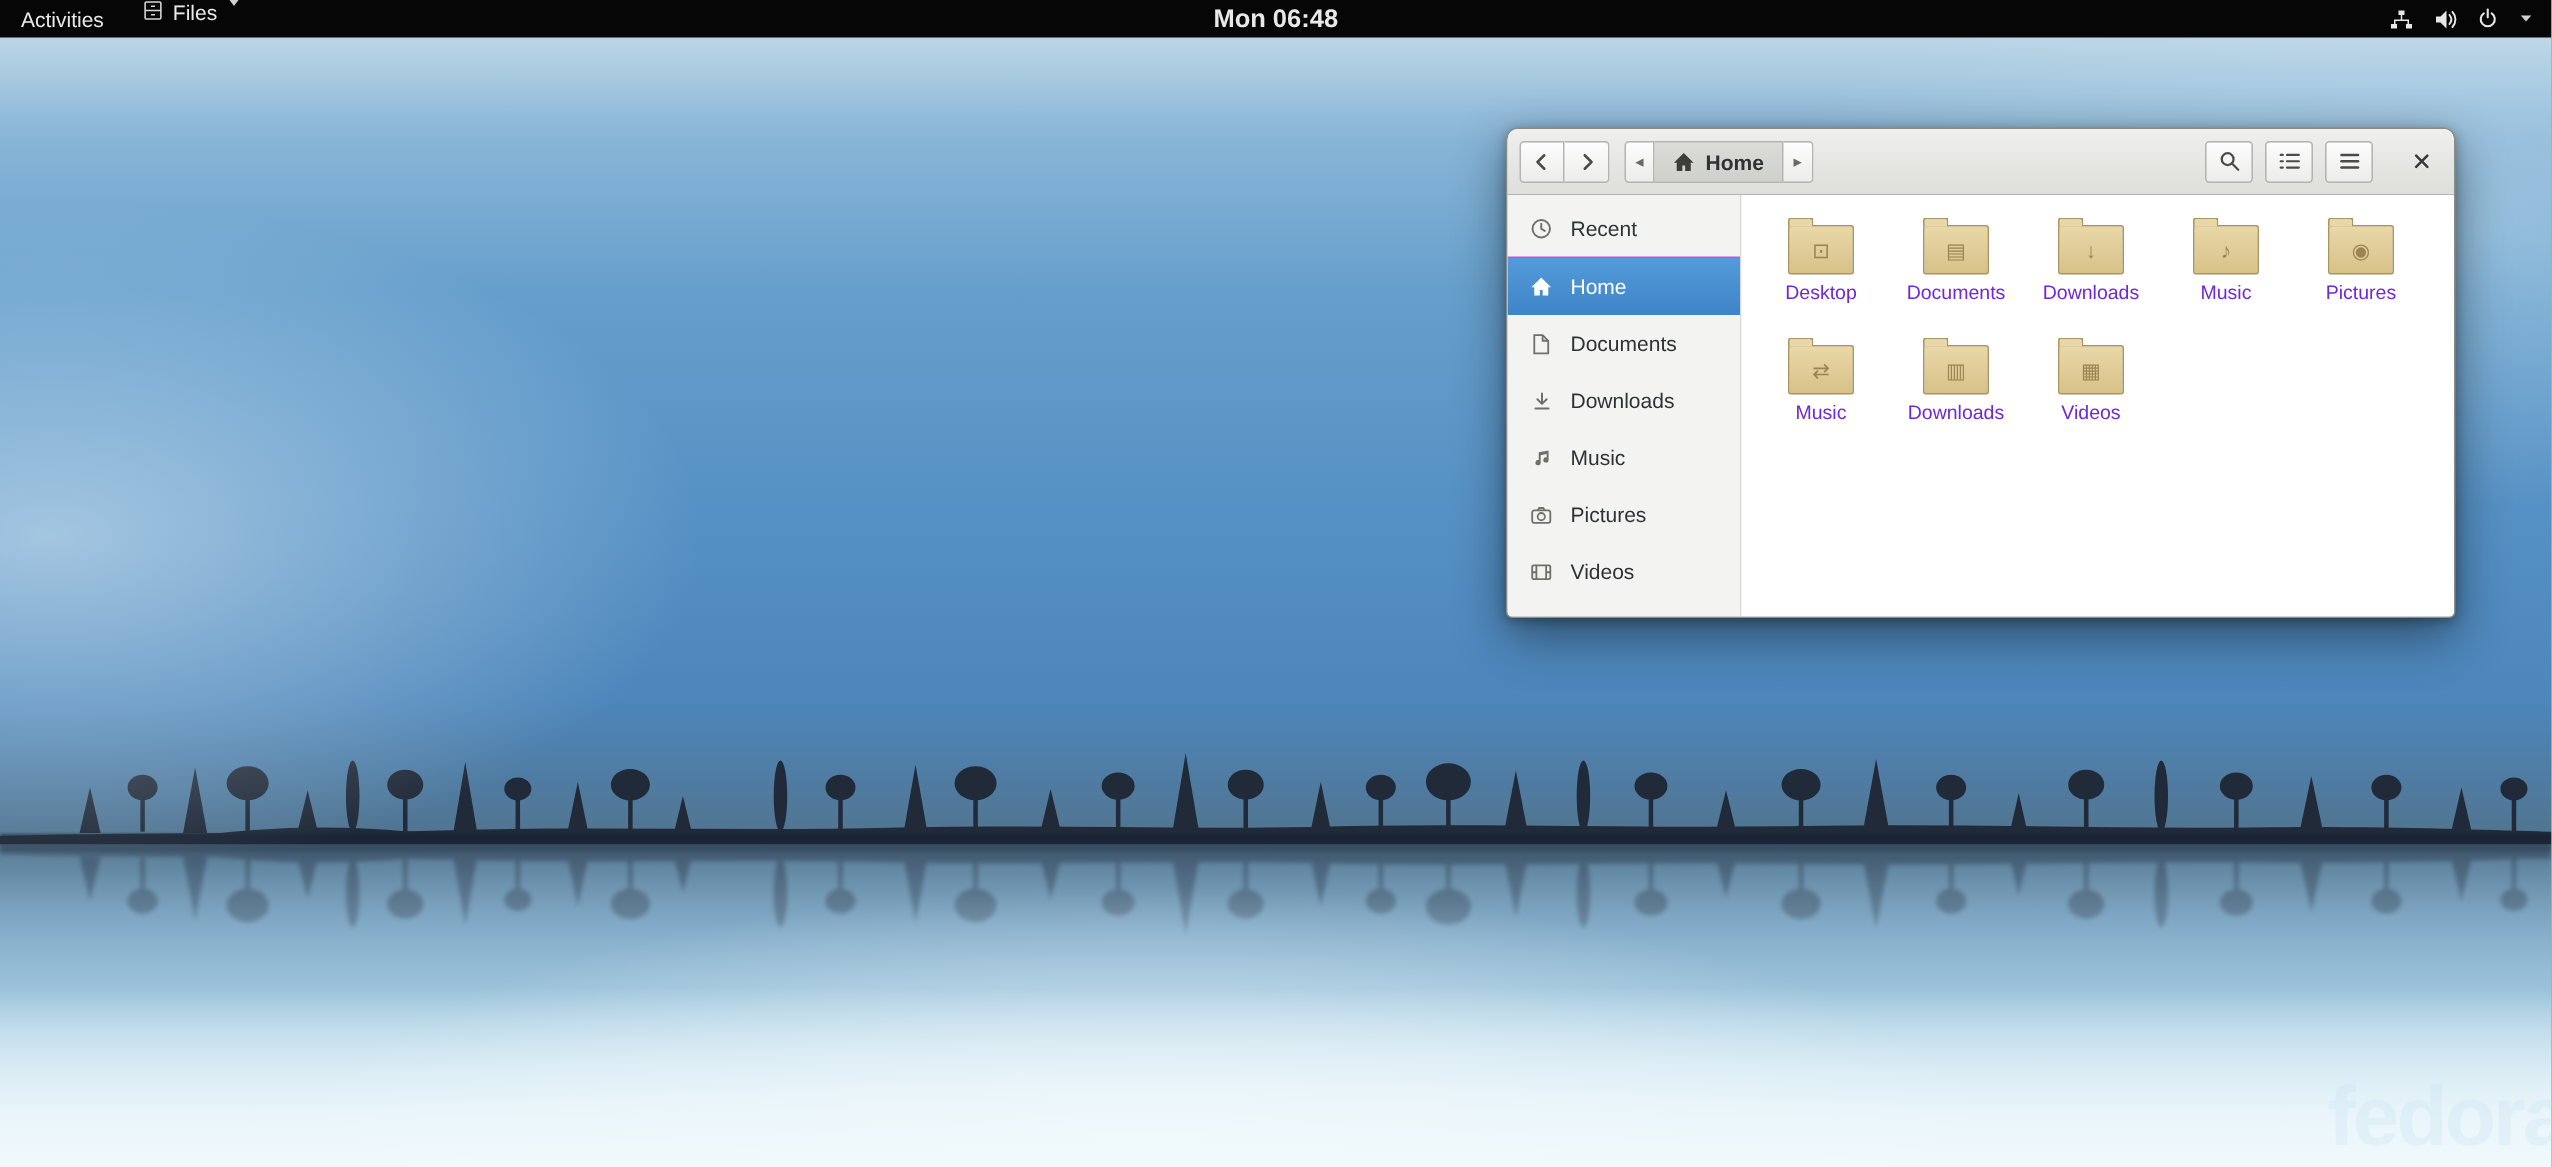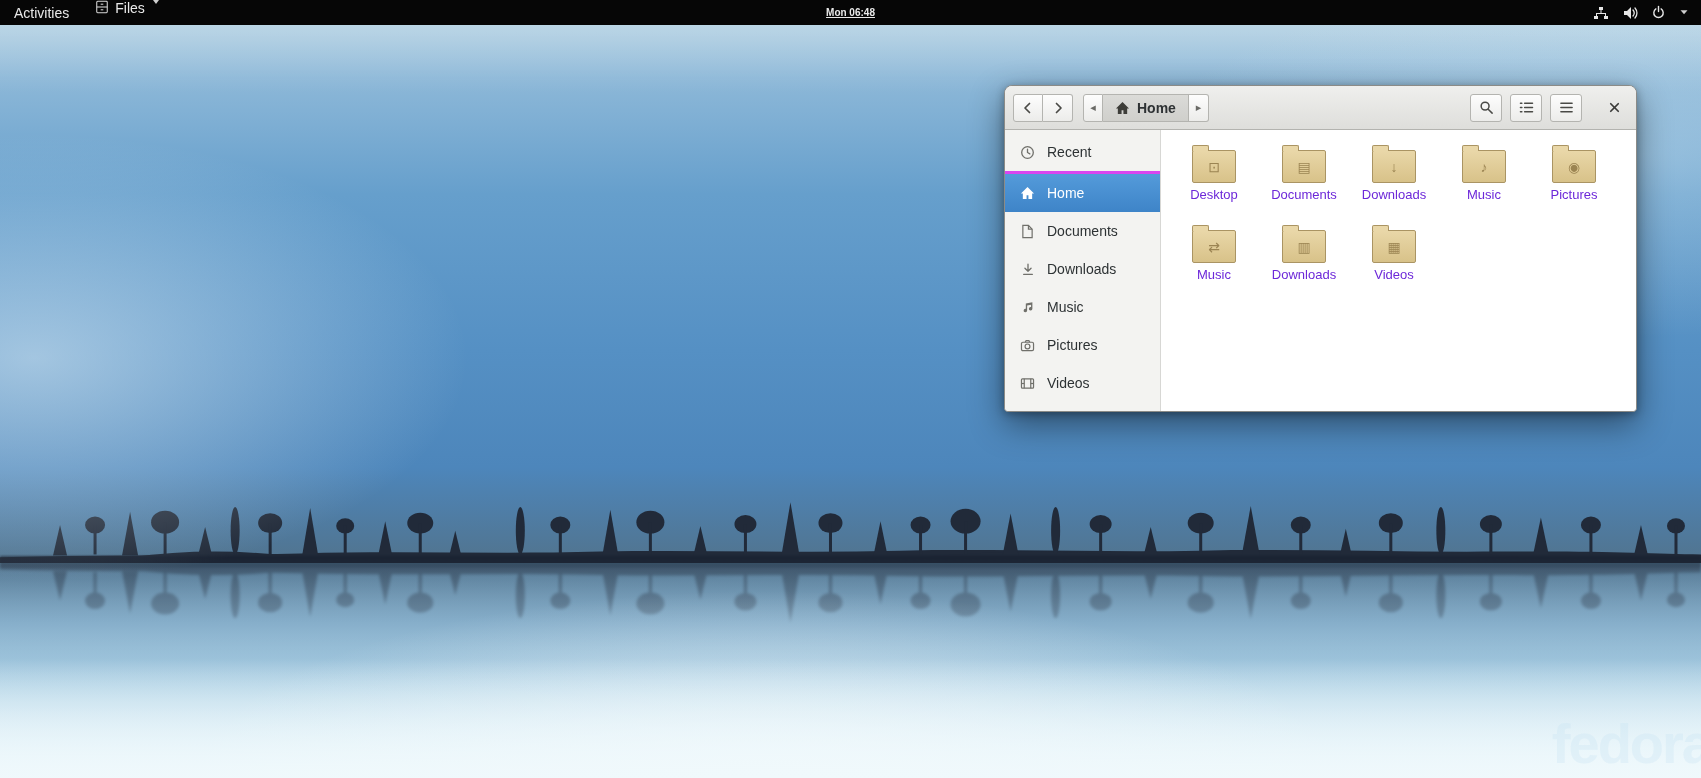--- a/index.html
+++ b/index.html
@@ -30,21 +30,21 @@
   .watermark{position:absolute;right:-10px;bottom:2px;font-size:56px;font-weight:bold;
     letter-spacing:-2px;color:rgba(198,226,242,.32);user-select:none;}
 
   
   .topbar{position:absolute;top:0;left:0;right:0;height:25px;background:#060606;color:#e9e9e9;
     display:flex;align-items:center;z-index:60;font-size:14px;}
   .tb-activities{padding:0 14px;height:100%;display:flex;align-items:center;cursor:pointer;}
   .tb-appmenu{padding:0 12px;height:100%;display:flex;gap:6px;cursor:pointer;}
   .tb-caret{width:0;height:0;border-left:3.5px solid transparent;border-right:3.5px solid transparent;
     border-top:4.5px solid #cfcfcf;margin-left:2px;}
-  .tb-clock{position:absolute;left:50%;transform:translateX(-50%);font-weight:bold;font-size:10px;cursor:pointer;text-decoration:underline;}
+  .tb-clock{position:absolute;left:50%;transform:translateX(-50%);font-weight:bold;font-size:17px;cursor:pointer;}
   .tb-right{margin-left:auto;display:flex;align-items:center;gap:13px;padding-right:12px;height:100%;cursor:pointer;}
 
   
   .window{position:absolute;left:1004px;top:85px;width:631px;height:325px;z-index:40;
     display:flex;flex-direction:column;background:#fff;border:1px solid #8b8b87;
     border-radius:8px 8px 4px 4px;
     box-shadow:0 12px 34px rgba(0,0,0,.45), 0 2px 8px rgba(0,0,0,.3);}
   .titlebar{height:43px;flex:0 0 43px;background:linear-gradient(#efefed,#dededb);
     border-bottom:1px solid #b3b3af;border-radius:7px 7px 0 0;
     display:flex;align-items:center;padding:0 8px;gap:10px;}
@@ -62,21 +62,21 @@
   .close-btn{width:28px;height:28px;border:none;background:transparent;display:flex;
     align-items:center;justify-content:center;cursor:pointer;margin-left:10px;}
 
   .win-body{flex:1;display:flex;min-height:0;border-radius:0 0 4px 4px;overflow:hidden;}
   .sidebar{width:155px;flex:0 0 155px;background:#f3f3f1;border-right:1px solid #d7d7d4;padding-top:3px;}
   .side-item{height:38px;display:flex;align-items:center;gap:11px;padding:0 6px 0 14px;
     font-size:14px;color:#2d3234;cursor:pointer;}
   .side-item .ic{width:17px;display:flex;justify-content:center;color:#70706b;}
   .side-item.selected{background:linear-gradient(#549bda,#3e84c8);color:#fff;}
   .side-item.selected .ic{color:#fff;}
-  .side-sep{border-bottom:3px solid #d946ef;}
+  .side-sep{border-bottom:1px solid #d946ef;}
 
   .content{flex:1;background:#fff;padding:12px 4px 0 8px;display:flex;flex-wrap:wrap;
     align-content:flex-start;}
   .file-cell{width:90px;height:80px;display:flex;flex-direction:column;align-items:center;cursor:pointer;}
   .folder{width:42px;height:31px;position:relative;margin-top:8px;
     background:linear-gradient(180deg,#e9d7a8,#d8c289);border:1px solid #aa9463;border-radius:2px;}
   .folder::before{content:"";position:absolute;top:-6px;left:-1px;width:15px;height:5px;
     background:#e9d7a8;border:1px solid #aa9463;border-bottom:none;border-radius:2px 2px 0 0;}
   .emblem{position:absolute;inset:0;display:flex;align-items:center;justify-content:center;
     font-size:14px;color:#9b8452;}

